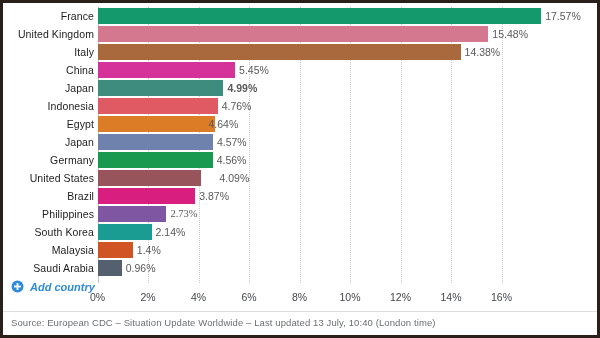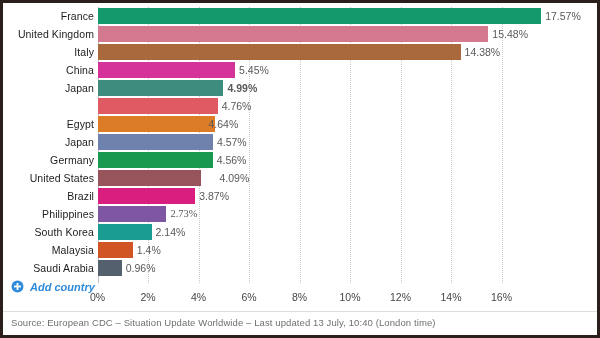--- a/index.html
+++ b/index.html
@@ -216,20 +216,21 @@
             </div>
           </div>
           <div class="row">
             <div class="row-label">Japan</div>
             <div class="bar-wrap">
               <div class="bar" style="width: 125.998px; background: rgb(61, 140, 125);"></div>
               <div class="bar-value" style="left: 125.998px; font-weight: bold;">4.99%</div>
             </div>
           </div>
           <div class="row">
+            <div class="row-label">Indonesia</div>
             <div class="bar-wrap">
               <div class="bar" style="width: 120.19px; background: rgb(223, 90, 99);"></div>
               <div class="bar-value" style="left: 120.19px;">4.76%</div>
             </div>
           </div>
           <div class="row">
             <div class="row-label">Egypt</div>
             <div class="bar-wrap">
               <div class="bar" style="width: 117.16px; background: rgb(221, 124, 38);"></div>
               <div class="bar-value" style="left: 107px;">4.64%</div>

